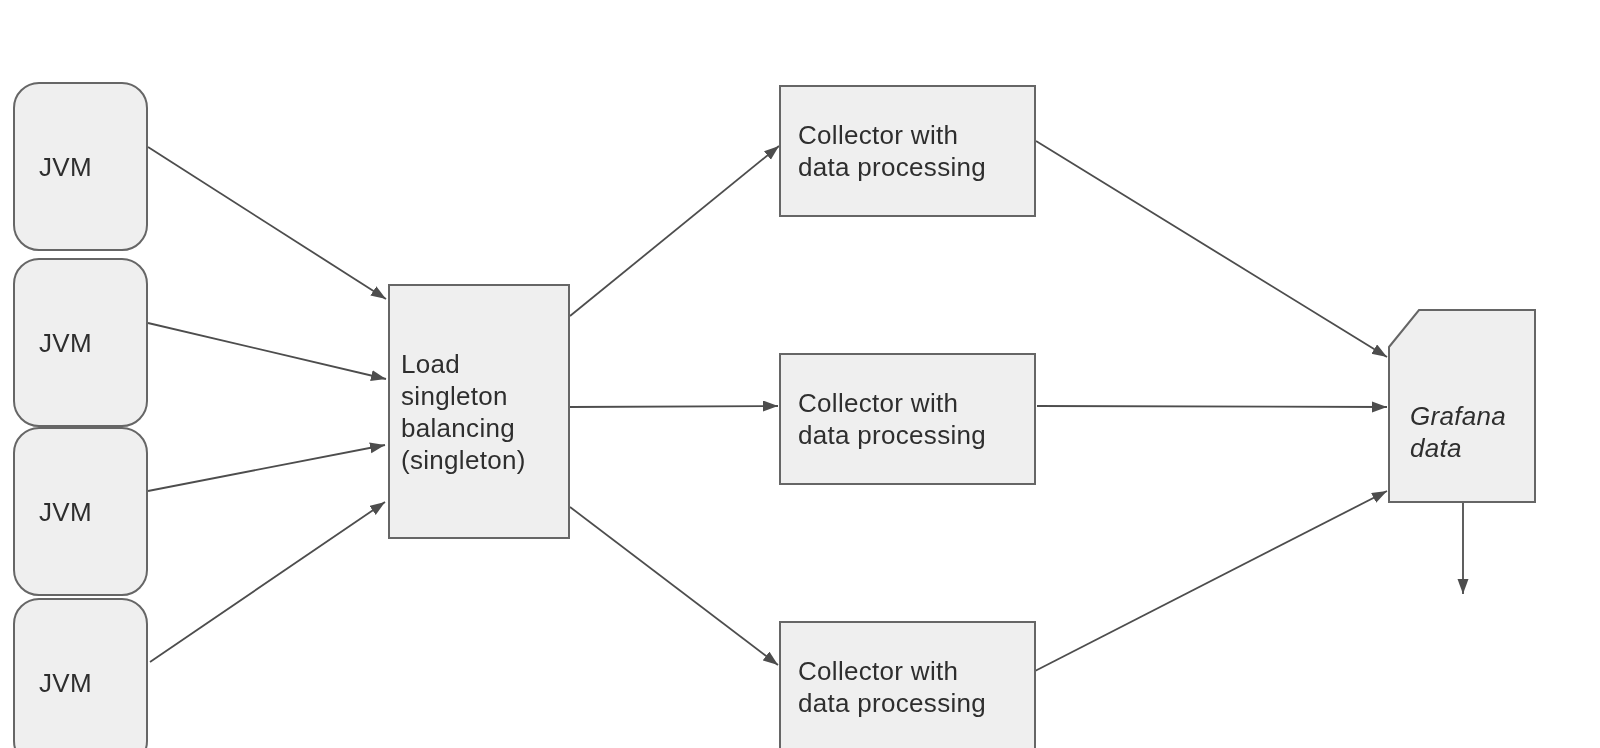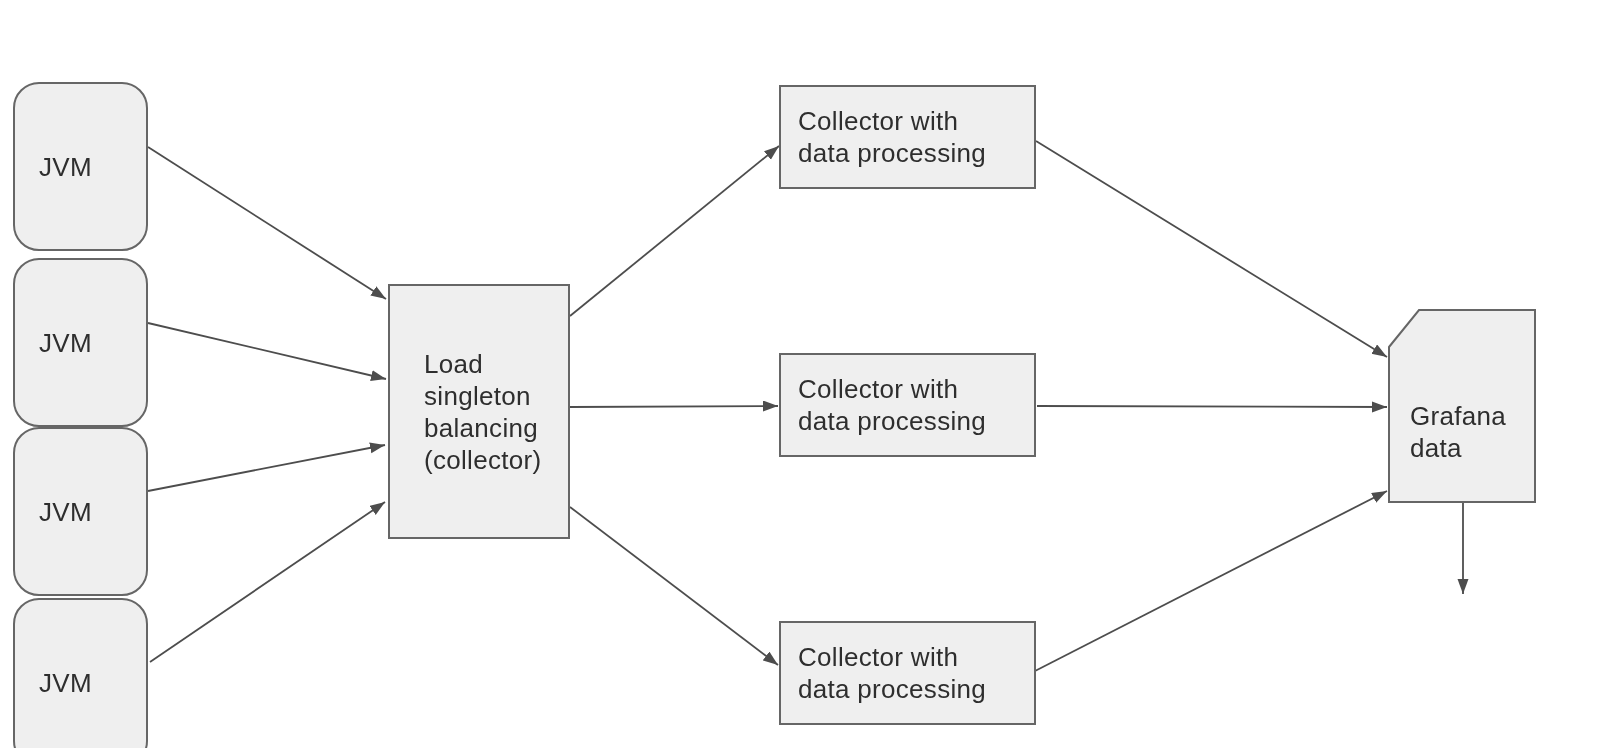--- a/index.html
+++ b/index.html
@@ -23,34 +23,34 @@
     position:absolute;display:flex;flex-direction:column;justify-content:center;
     align-items:flex-start;font-size:26px;line-height:32px;letter-spacing:.3px;
   }
   .node .line{display:block;}
   .box{background:var(--node-fill);border:2px solid var(--node-border);}
   .jvm{left:13px;width:135px;height:169px;border-radius:26px;padding-left:24px;}
   .jvm1{top:82px;}
   .jvm2{top:258px;}
   .jvm3{top:427px;}
   .jvm4{top:598px;}
-  .lb{left:388px;top:284px;width:182px;height:255px;padding-left:34px;}
-  .collector{left:779px;width:257px;height:104px;padding-left:17px;}
+  .lb{left:388px;top:284px;width:182px;height:255px;padding-left:11px;}
+  .collector{left:779px;width:257px;height:132px;padding-left:17px;}
   .c1{top:85px;}
   .c2{top:353px;}
   .c3{top:621px;}
 
   .shape-node{position:absolute;}
   .shape-node svg{display:block;}
   .shape-fill{fill:var(--node-fill);stroke:var(--node-border);stroke-width:2;}
   .overlay-label{
     position:absolute;inset:0;display:flex;flex-direction:column;justify-content:center;
     align-items:flex-start;font-size:26px;line-height:32px;letter-spacing:.3px;
   }
-  .grafana{left:1388px;top:309px;width:176px;height:194px;}
+  .grafana{left:1388px;top:309px;width:176px;height:194px;font-style:italic;}
   .grafana .overlay-label{padding-left:22px;transform:translateY(26px);}
   .s3{left:1409px;top:596px;width:110px;height:141px;}
   .s3 .overlay-label{padding-left:21px;transform:translateY(8px);}
 </style>
 </head>
 <body>
 
 <div class="canvas">
 
   <svg class="edge-layer" viewBox="0 0 1600 748">
@@ -82,21 +82,21 @@
     <span class="line">JVM</span>
   </div>
   <div class="node box jvm jvm4">
     <span class="line">JVM</span>
   </div>
 
   <div class="node box lb">
     <span class="line">Load</span>
     <span class="line">singleton</span>
     <span class="line">balancing</span>
-    <span class="line">(collector)</span>
+    <span class="line">(singleton)</span>
   </div>
 
   <div class="node box collector c1">
     <span class="line">Collector with</span>
     <span class="line">data processing</span>
   </div>
   <div class="node box collector c2">
     <span class="line">Collector with</span>
     <span class="line">data processing</span>
   </div>

